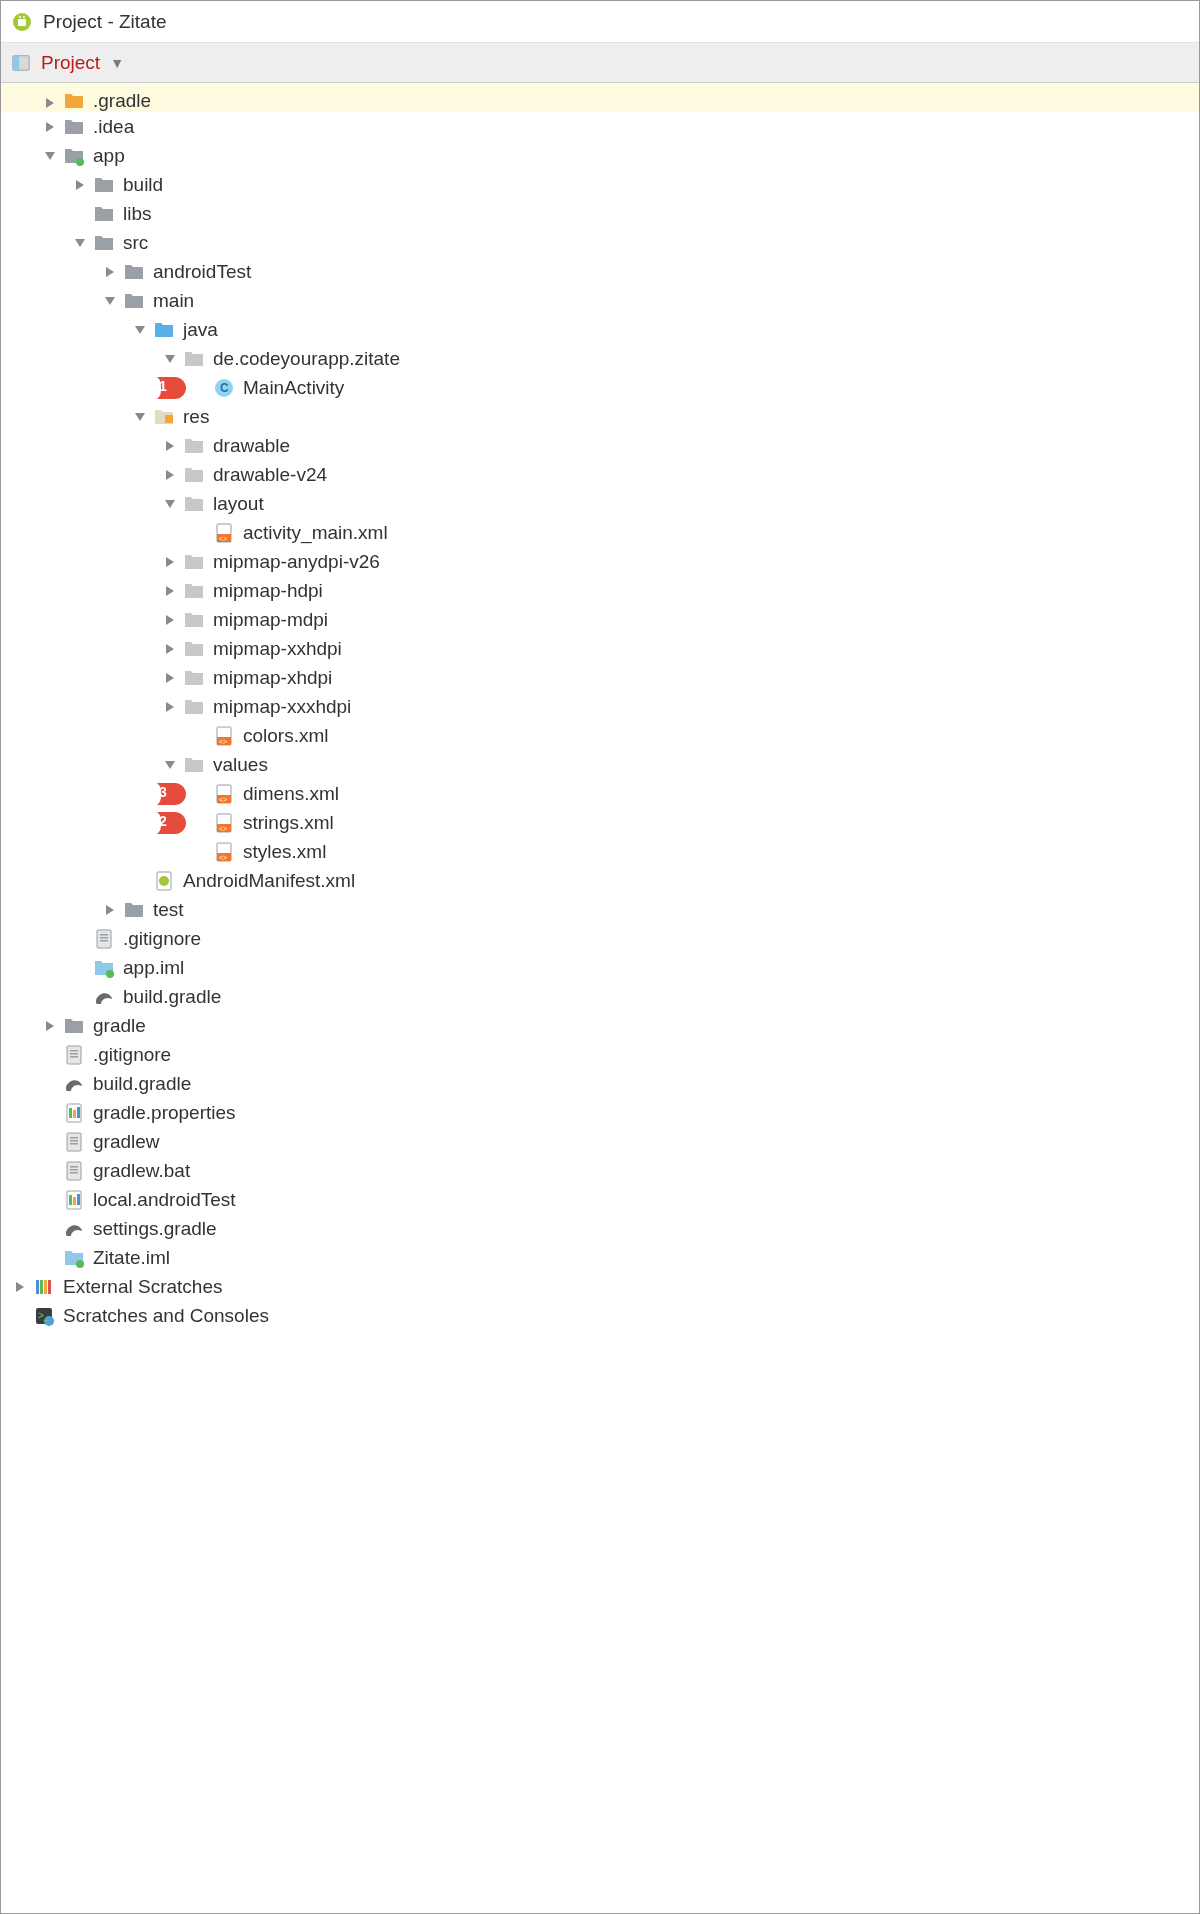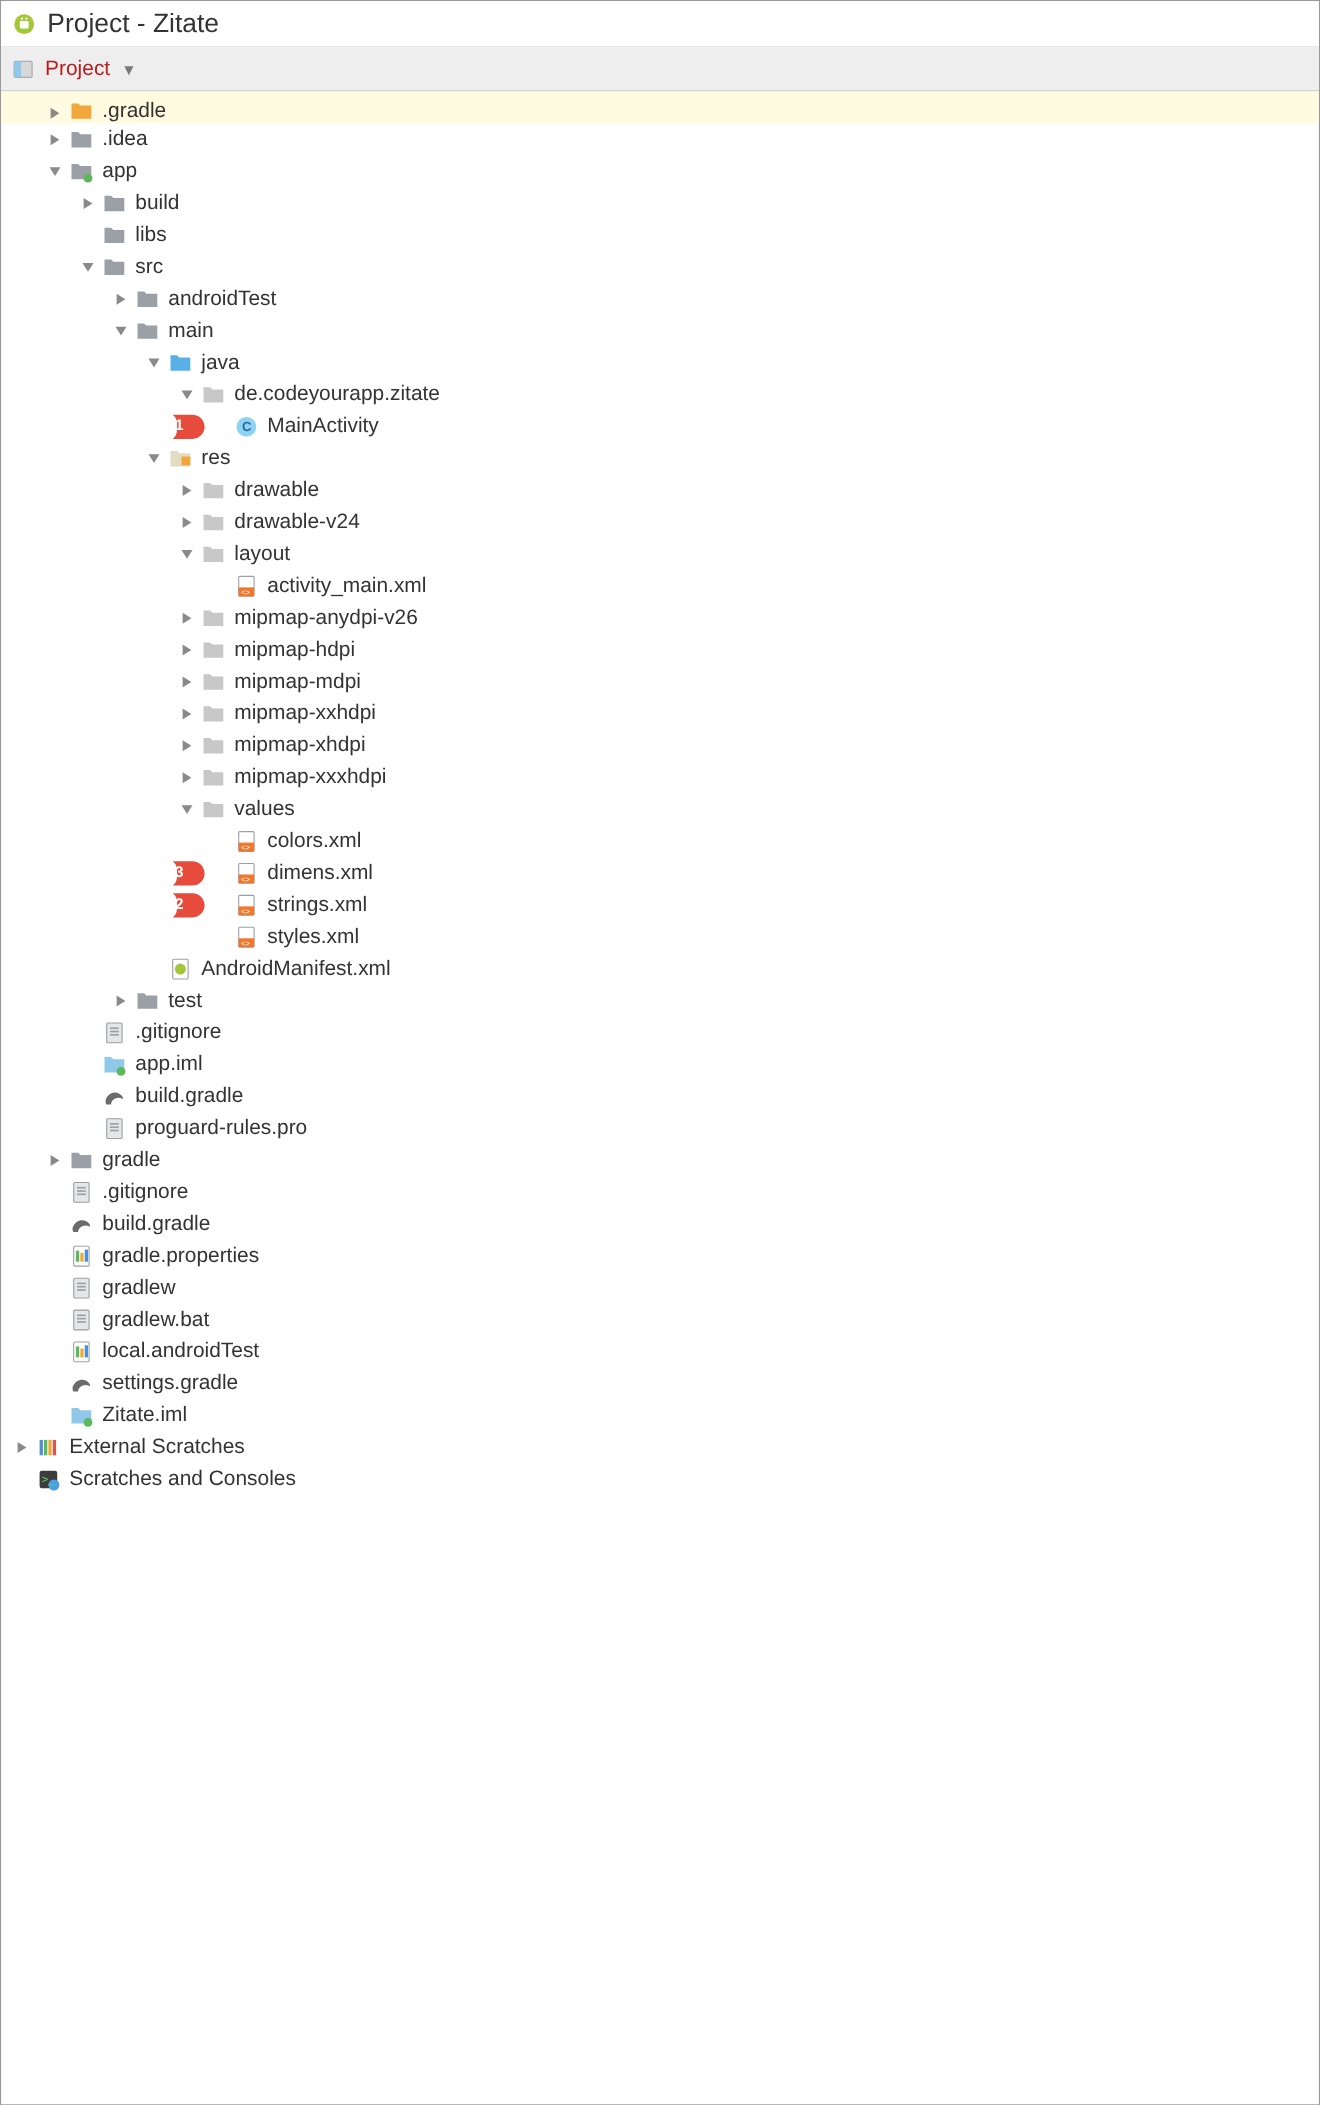--- a/index.html
+++ b/index.html
@@ -22,21 +22,21 @@
   .titlebar {
     height: 42px;
     display: flex;
     align-items: center;
     gap: 10px;
     padding: 0 10px;
     background: #fff;
     border-bottom: 1px solid #e3e3e3;
   }
   .titlebar .app-icon svg { width: 22px; height: 22px; display:block; }
-  .titlebar .title { font-size: 24px; color: #333; }
+  .titlebar .title { font-size: 19px; color: #333; }
   .toolbar {
     height: 40px;
     display: flex;
     align-items: center;
     gap: 10px;
     padding: 0 10px;
     background: #eeeeee;
     border-bottom: 1px solid #ccc;
   }
   .toolbar .proj-icon svg { width:20px; height:20px; display:block; }
@@ -523,45 +523,45 @@
         </span>
         <span class="icon">
           <svg viewBox="0 0 22 22">
             <use href="#i-folder-gen"></use>
           </svg>
         </span>
         <span class="label">mipmap-xxxhdpi</span>
       </div>
 
     <div class="row">
+        <span class="indent" style="width:190px"></span>
+        <span class="arrow none">
+          <svg></svg>
+        </span>
+        <span class="icon">
+          <svg viewBox="0 0 22 22">
+            <use href="#i-xml"></use>
+          </svg>
+        </span>
+        <span class="label">colors.xml</span>
+      </div>
+    <div class="row">
       <span class="indent" style="width:160px"></span>
       <span class="arrow">
           <svg viewBox="0 0 12 12">
             <use href="#i-arrow-down"></use>
           </svg>
         </span>
       <span class="icon">
           <svg viewBox="0 0 22 22">
             <use href="#i-folder-gen"></use>
           </svg>
         </span>
       <span class="label">values</span>
     </div>
-    <div class="row">
-        <span class="indent" style="width:190px"></span>
-        <span class="arrow none">
-          <svg></svg>
-        </span>
-        <span class="icon">
-          <svg viewBox="0 0 22 22">
-            <use href="#i-xml"></use>
-          </svg>
-        </span>
-        <span class="label">colors.xml</span>
-      </div>
 
     <div class="row">
       <span class="marker" style="left:152px">
         <svg viewBox="0 0 34 24">
             <use href="#i-marker"></use>
           </svg>
         <span class="num">3</span>
       </span>
       <span class="indent" style="width:190px"></span>
         <span class="arrow none">
@@ -663,32 +663,20 @@
         <span class="arrow none">
           <svg></svg>
         </span>
         <span class="icon">
           <svg viewBox="0 0 22 22">
             <use href="#i-gradle"></use>
           </svg>
         </span>
         <span class="label">build.gradle</span>
       </div>
-    <div class="row">
-        <span class="indent" style="width:70px"></span>
-        <span class="arrow none">
-          <svg></svg>
-        </span>
-        <span class="icon">
-          <svg viewBox="0 0 22 22">
-            <use href="#i-file"></use>
-          </svg>
-        </span>
-        <span class="label">proguard-rules.pro</span>
-      </div>
 
     <div class="row">
         <span class="indent" style="width:40px"></span>
         <span class="arrow">
           <svg viewBox="0 0 12 12">
             <use href="#i-arrow-right"></use>
           </svg>
         </span>
         <span class="icon">
           <svg viewBox="0 0 22 22">

